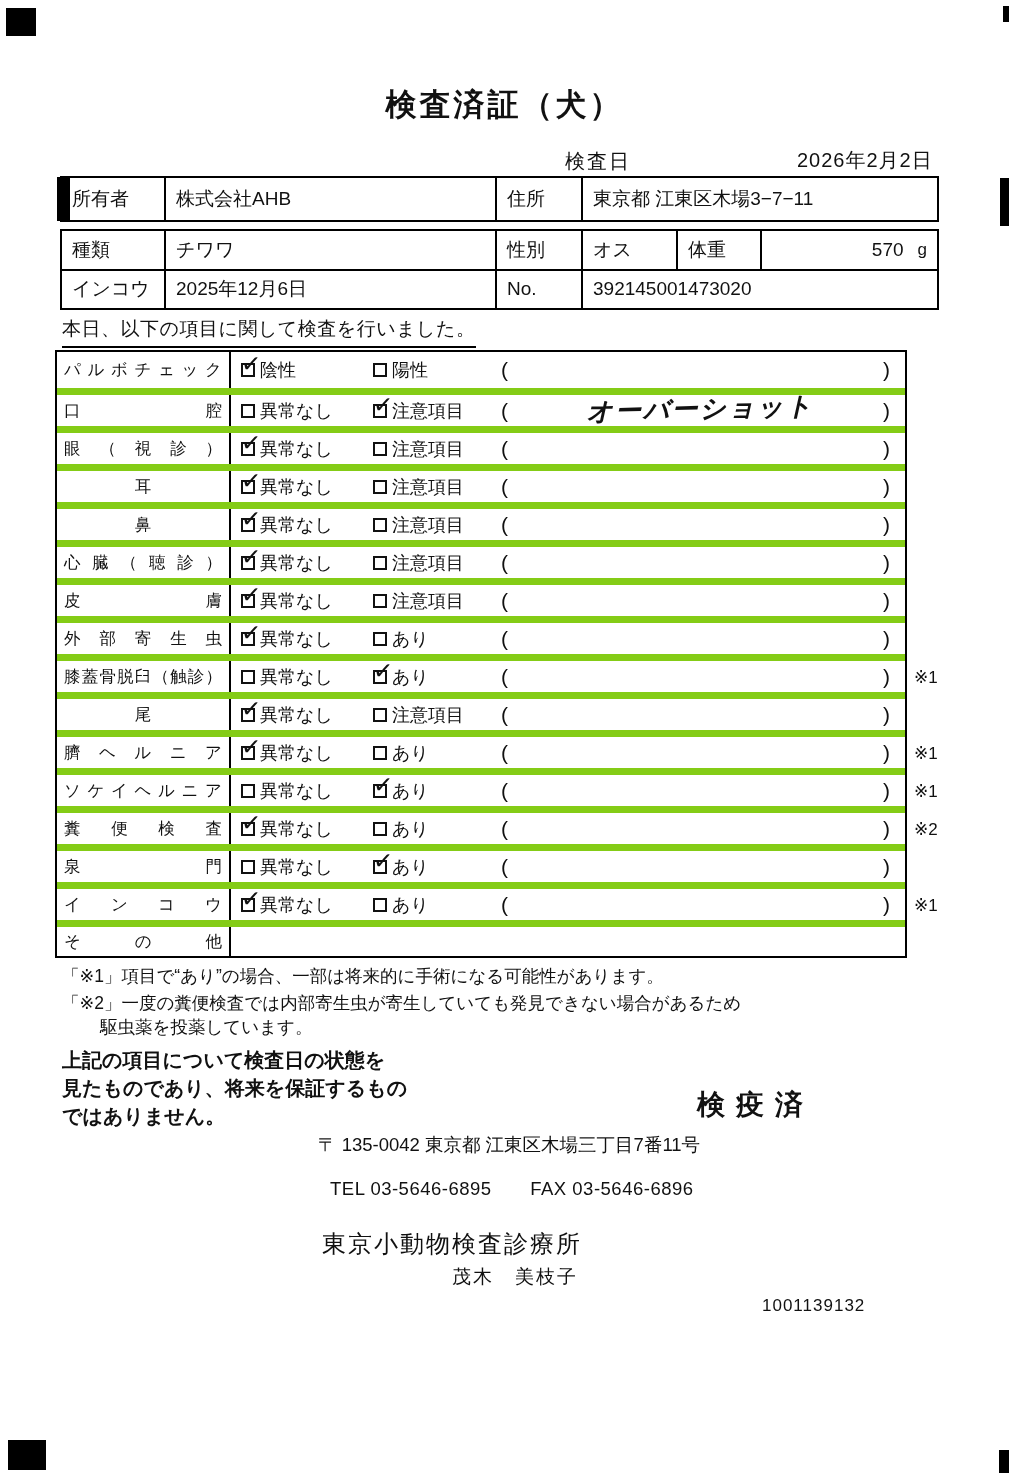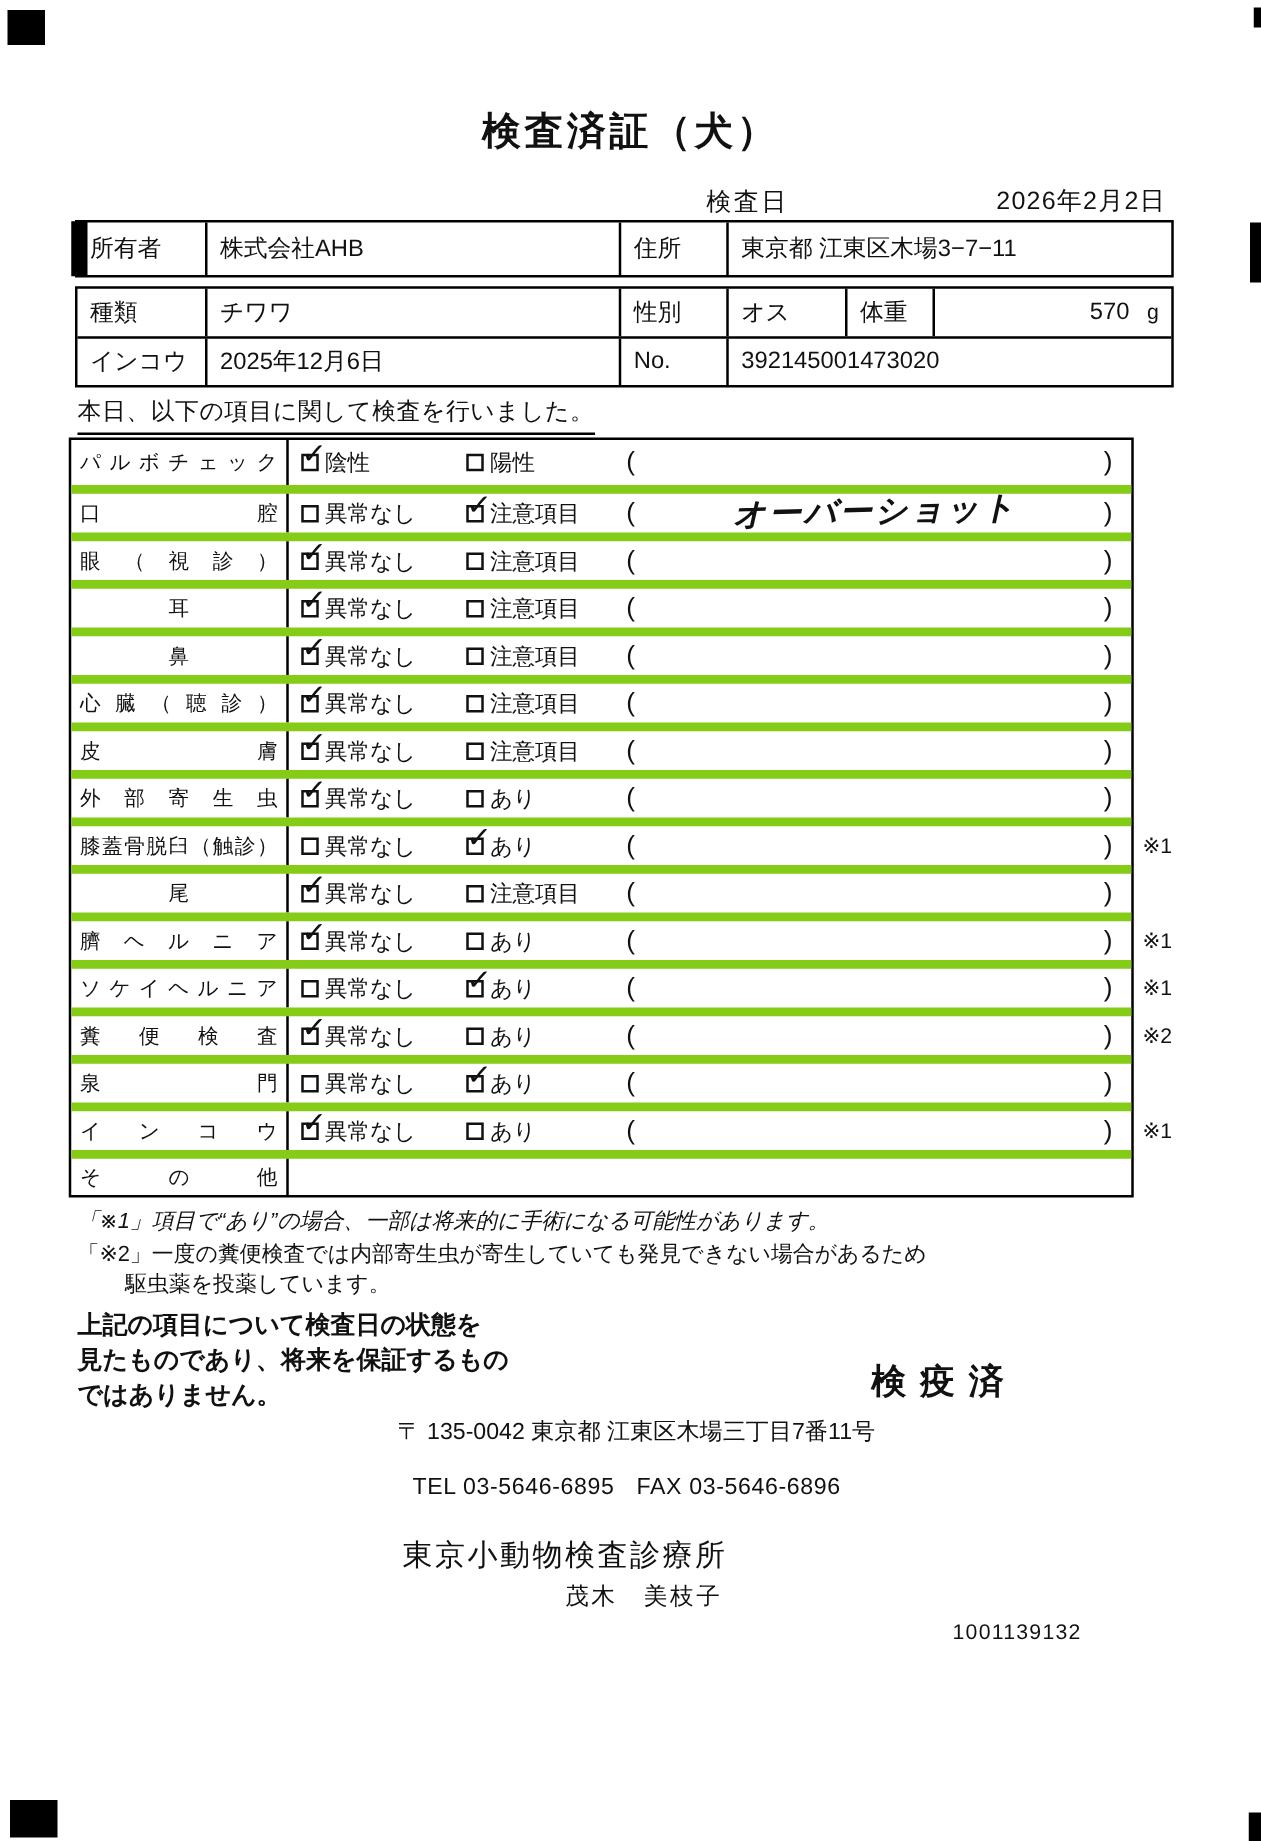--- a/index.html
+++ b/index.html
@@ -37,21 +37,21 @@
     border-right:2px solid #000;
     overflow:hidden; white-space:nowrap;
   }
   .cell.last { border-right:none; flex:1; }
   .owner-table { top:176px; left:60px; width:879px; height:46px; }
   .pet-table   { top:229px; left:60px; width:879px; height:81px; }
   .w-label  { width:104px; }
   .w-value1 { width:331px; }
   .w-label2 { width:86px; }
   .w-sex    { width:95px; }
-  .w-weight { width:70px; }
+  .w-weight { width:84px; }
   .weight-cell { justify-content:flex-end; padding-right:10px; }
   .weight-cell .unit { margin-left:14px; font-size:17px; }
 
   .intro-line {
     top:316px; left:62px;
     font-size:19px; letter-spacing:0.5px;
     border-bottom:2px solid #000;
     padding-bottom:4px;
   }
 
@@ -109,35 +109,35 @@
     font-size:26px; font-style:italic; font-weight:600;
     letter-spacing:2px; white-space:nowrap;
   }
   .mark {
     position:absolute; left:calc(100% + 9px); top:50%;
     transform:translateY(-50%);
     font-size:17px; white-space:nowrap;
   }
 
   
-  .footnote1 { top:964px; left:62px; font-size:17.5px;font-style:italic; }
+  .footnote1 { top:964px; left:62px; font-size:17.5px; }
   .footnote2a { top:991px; left:62px; font-size:17.5px; }
   .footnote2b { top:1015px; left:100px; font-size:17.5px; }
   .disclaimer {
     top:1046px; left:62px;
     font-size:20px; font-weight:600; line-height:28px;
   }
   .stamp {
     top:1086px; left:697px;
     font-size:28px; font-weight:600; letter-spacing:11px;
   }
   .addr-line { top:1132px; left:318px; font-size:18.5px; }
   .addr-line .postal { }
   .tel-line { top:1178px; left:330px; font-size:18.5px; letter-spacing:0.5px; }
-  .tel-line .fax { margin-left:12px; }
+  .tel-line .fax { margin-left:33px; }
   .clinic-name { top:1228px; left:322px; font-size:24px; letter-spacing:2px; }
   .clinic-person { top:1264px; left:452px; font-size:19px; letter-spacing:2px; }
   .serial { top:1296px; left:762px; font-size:17px; letter-spacing:1px; }
 
   
   .artifact { position:absolute; background:#000; }
   .a-tl { top:8px; left:6px; width:30px; height:28px; }
   .a-bl { top:1440px; left:8px; width:38px; height:30px; }
   .a-r1 { top:178px; left:1000px; width:9px; height:48px; }
   .a-r2 { top:1450px; left:999px; width:10px; height:23px; }

